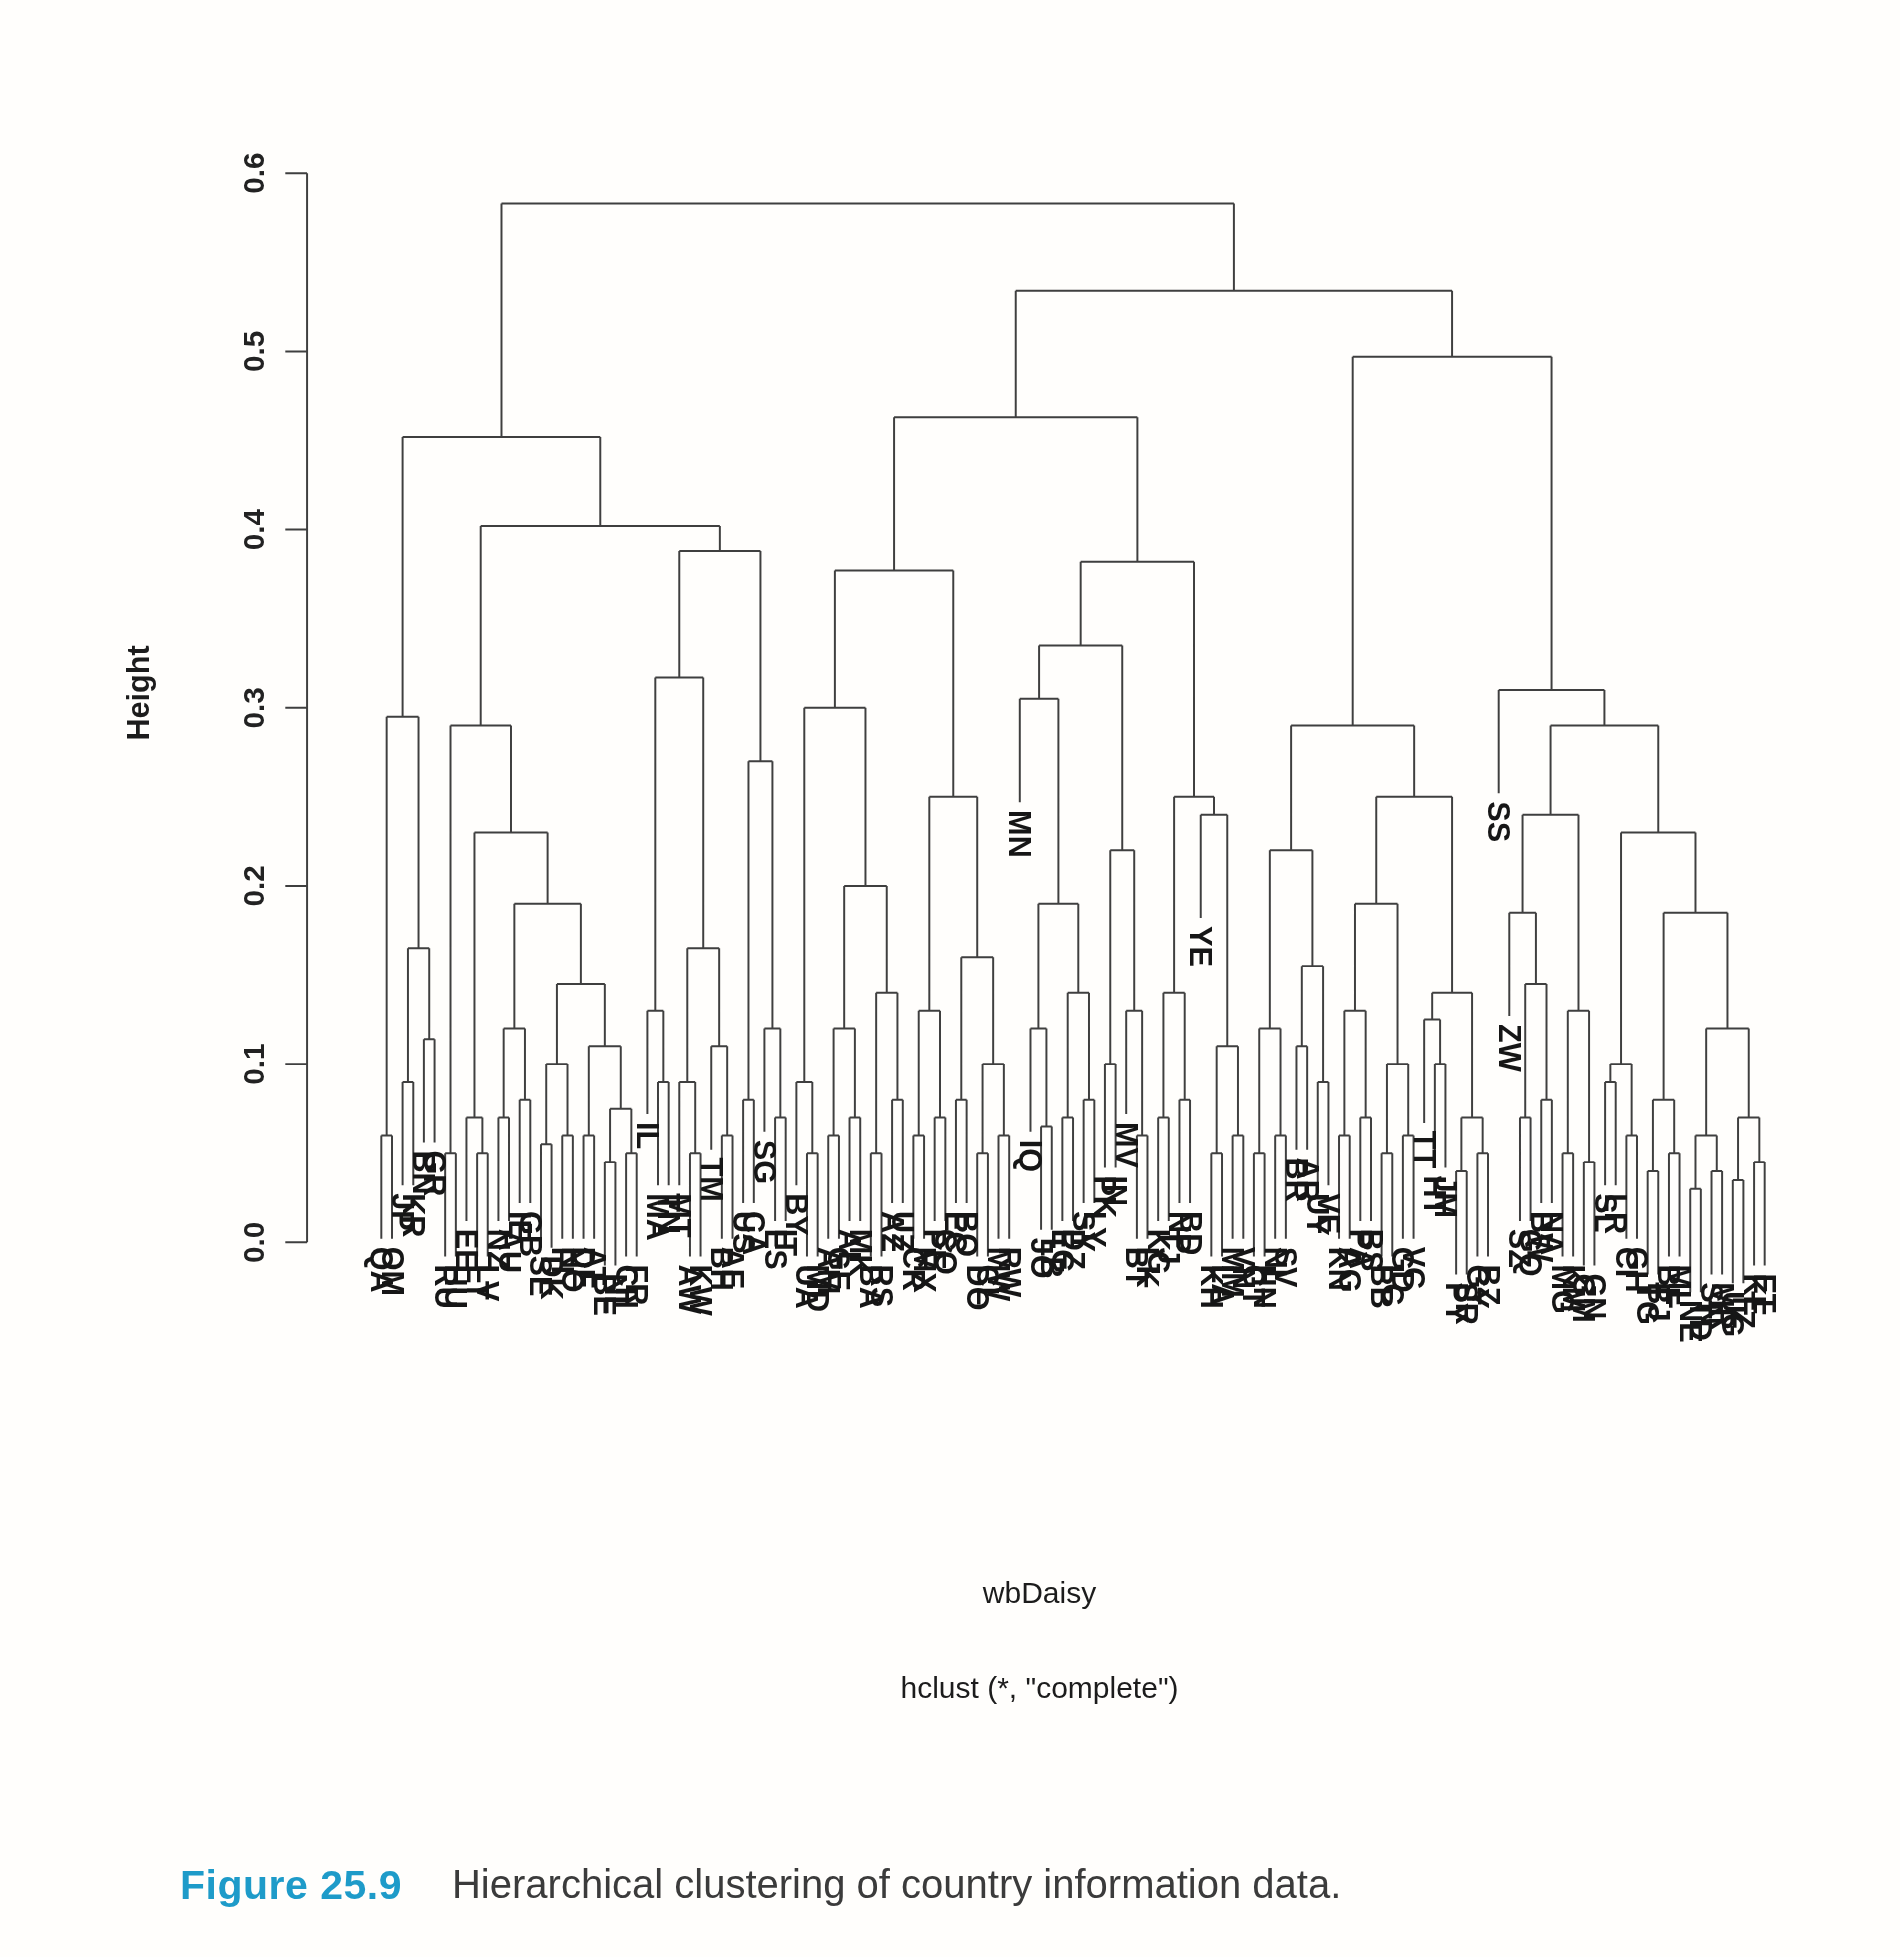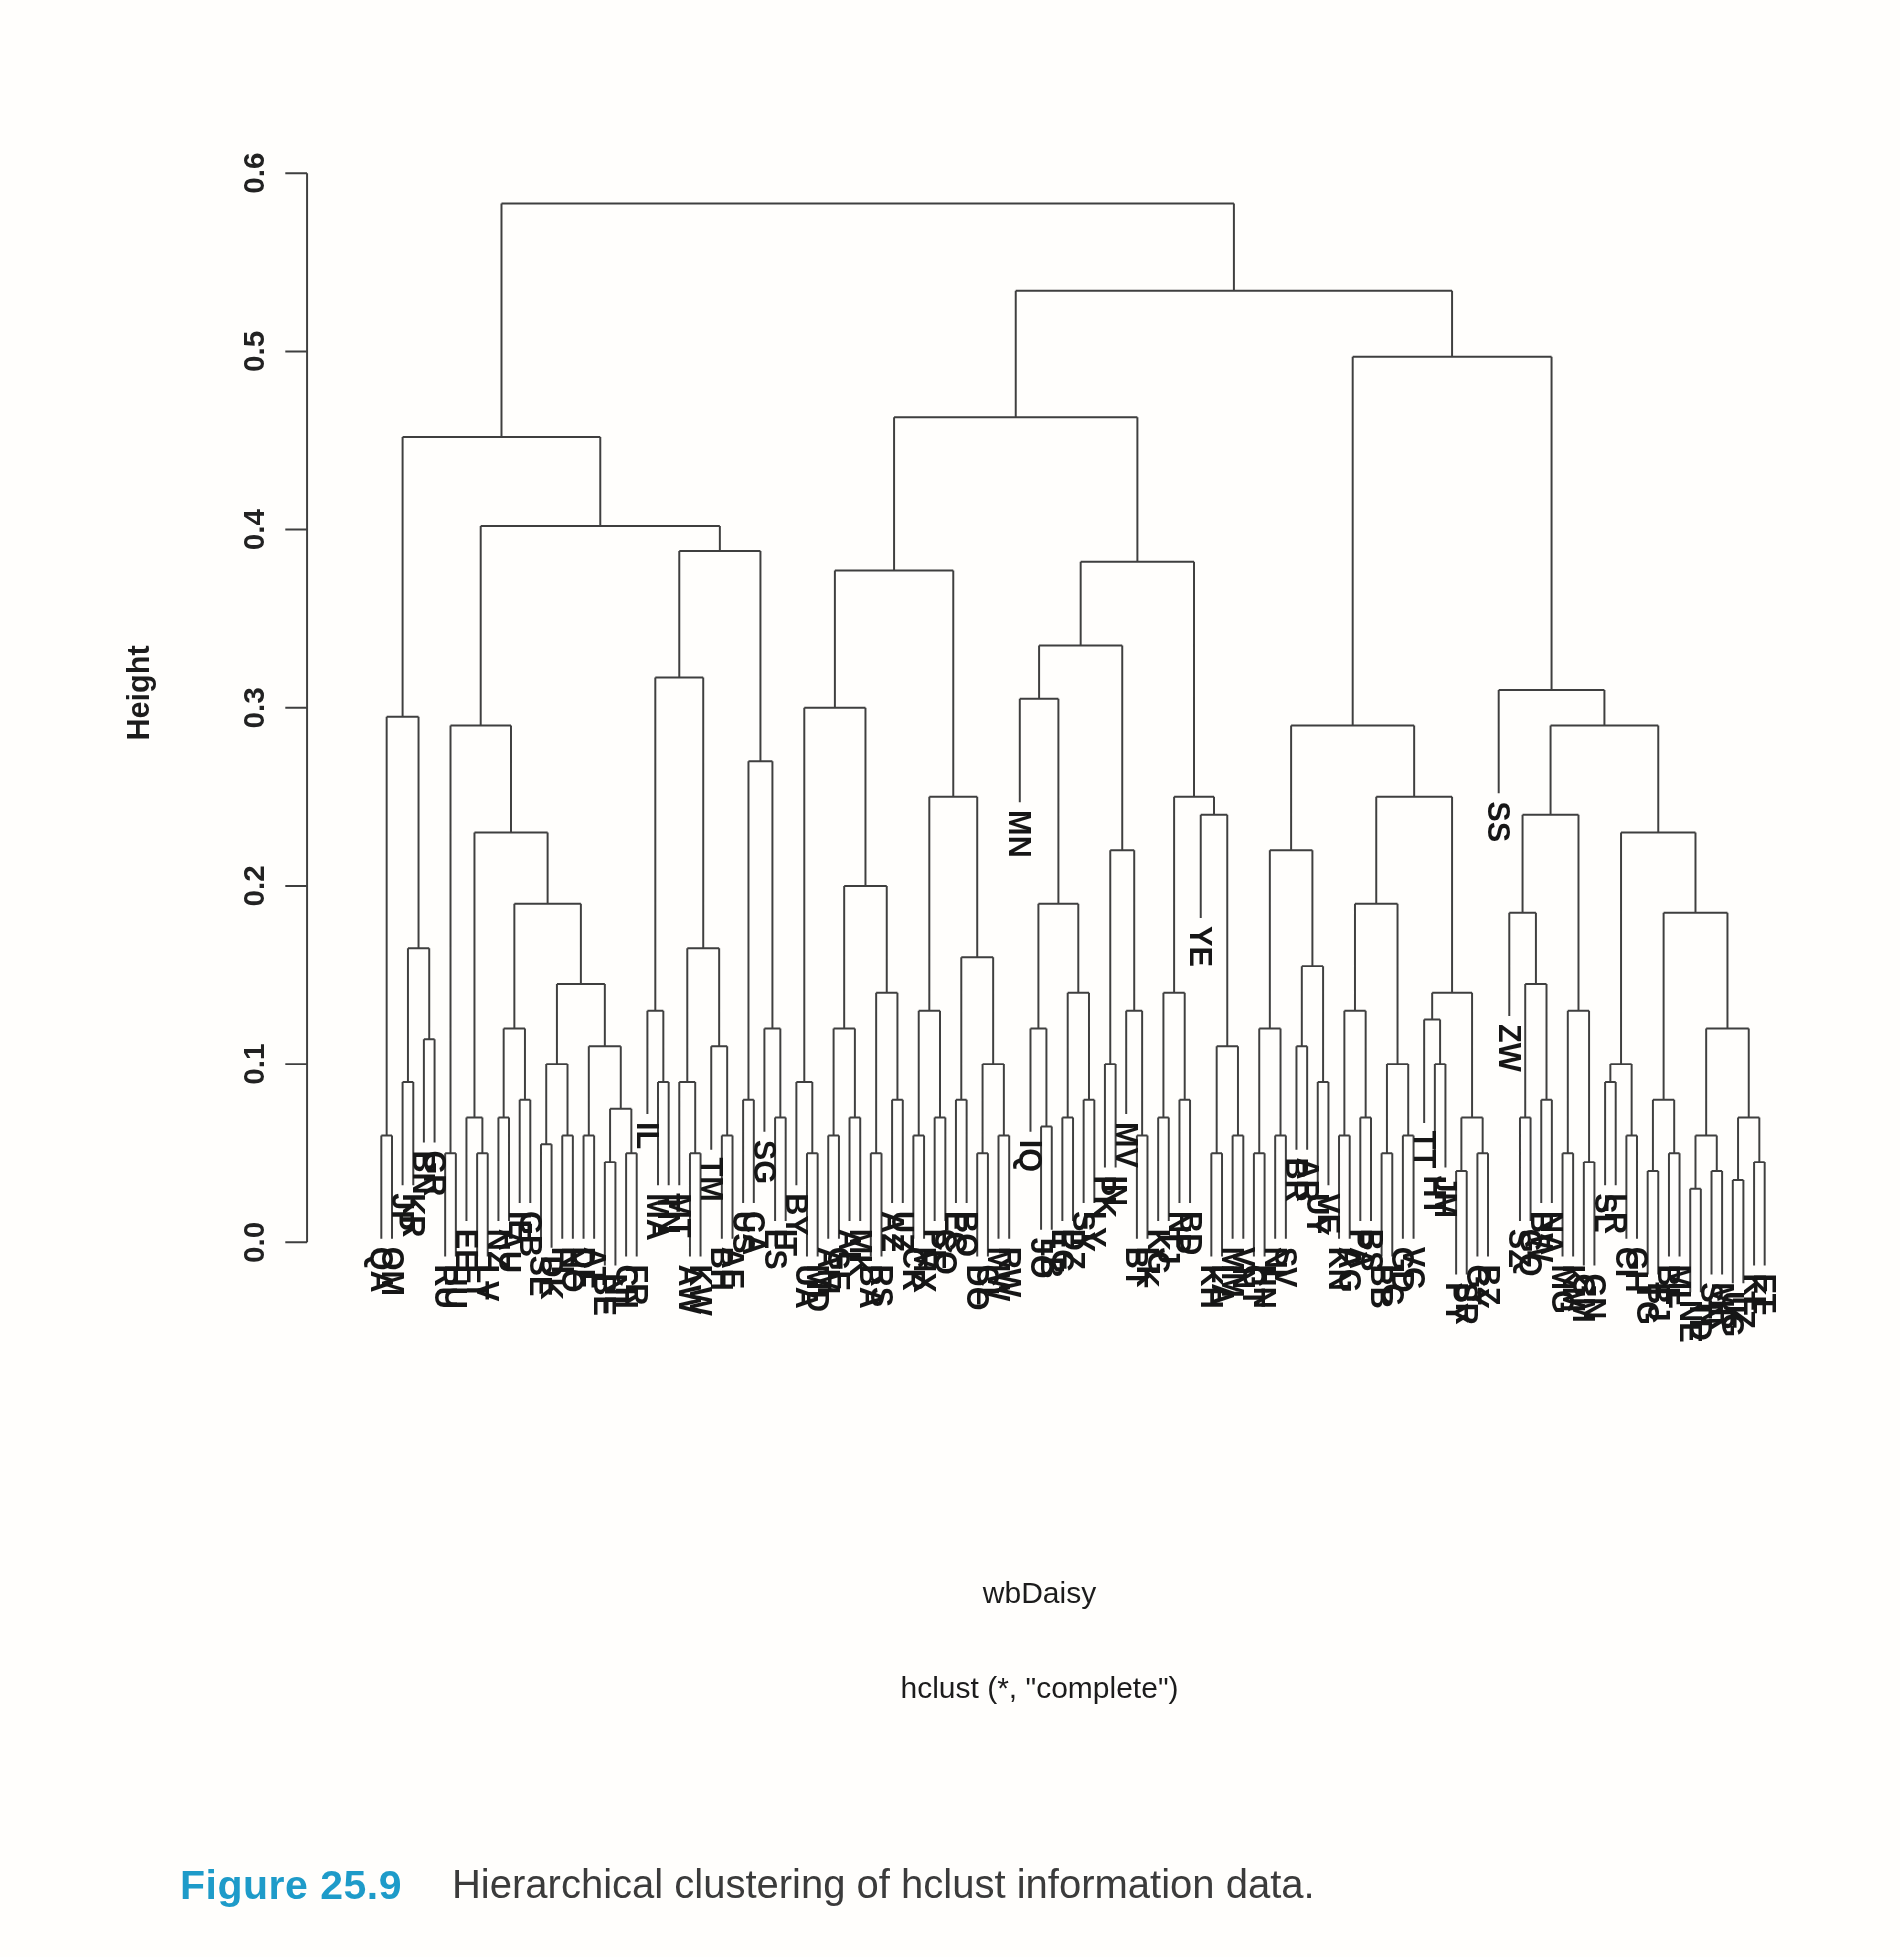--- a/index.html
+++ b/index.html
@@ -184,17 +184,17 @@
         <text transform="translate(1513.8 809.4) rotate(90)" text-anchor="start" dominant-baseline="central">SS</text>
       </g>
     </svg>
 
 
   <div class="xcap1">wbDaisy</div>
   <div class="xcap2">hclust (*, "complete")</div>
 
   <div class="figcaption">
     <span class="fig-label" style="color: rgb(30, 155, 201);">Figure 25.9</span>
-    <span class="fig-text">Hierarchical clustering of hclust information data.</span>
+    <span class="fig-text">Hierarchical clustering of country information data.</span>
   </div>
 
 </div>
 
 
 </body></html>

